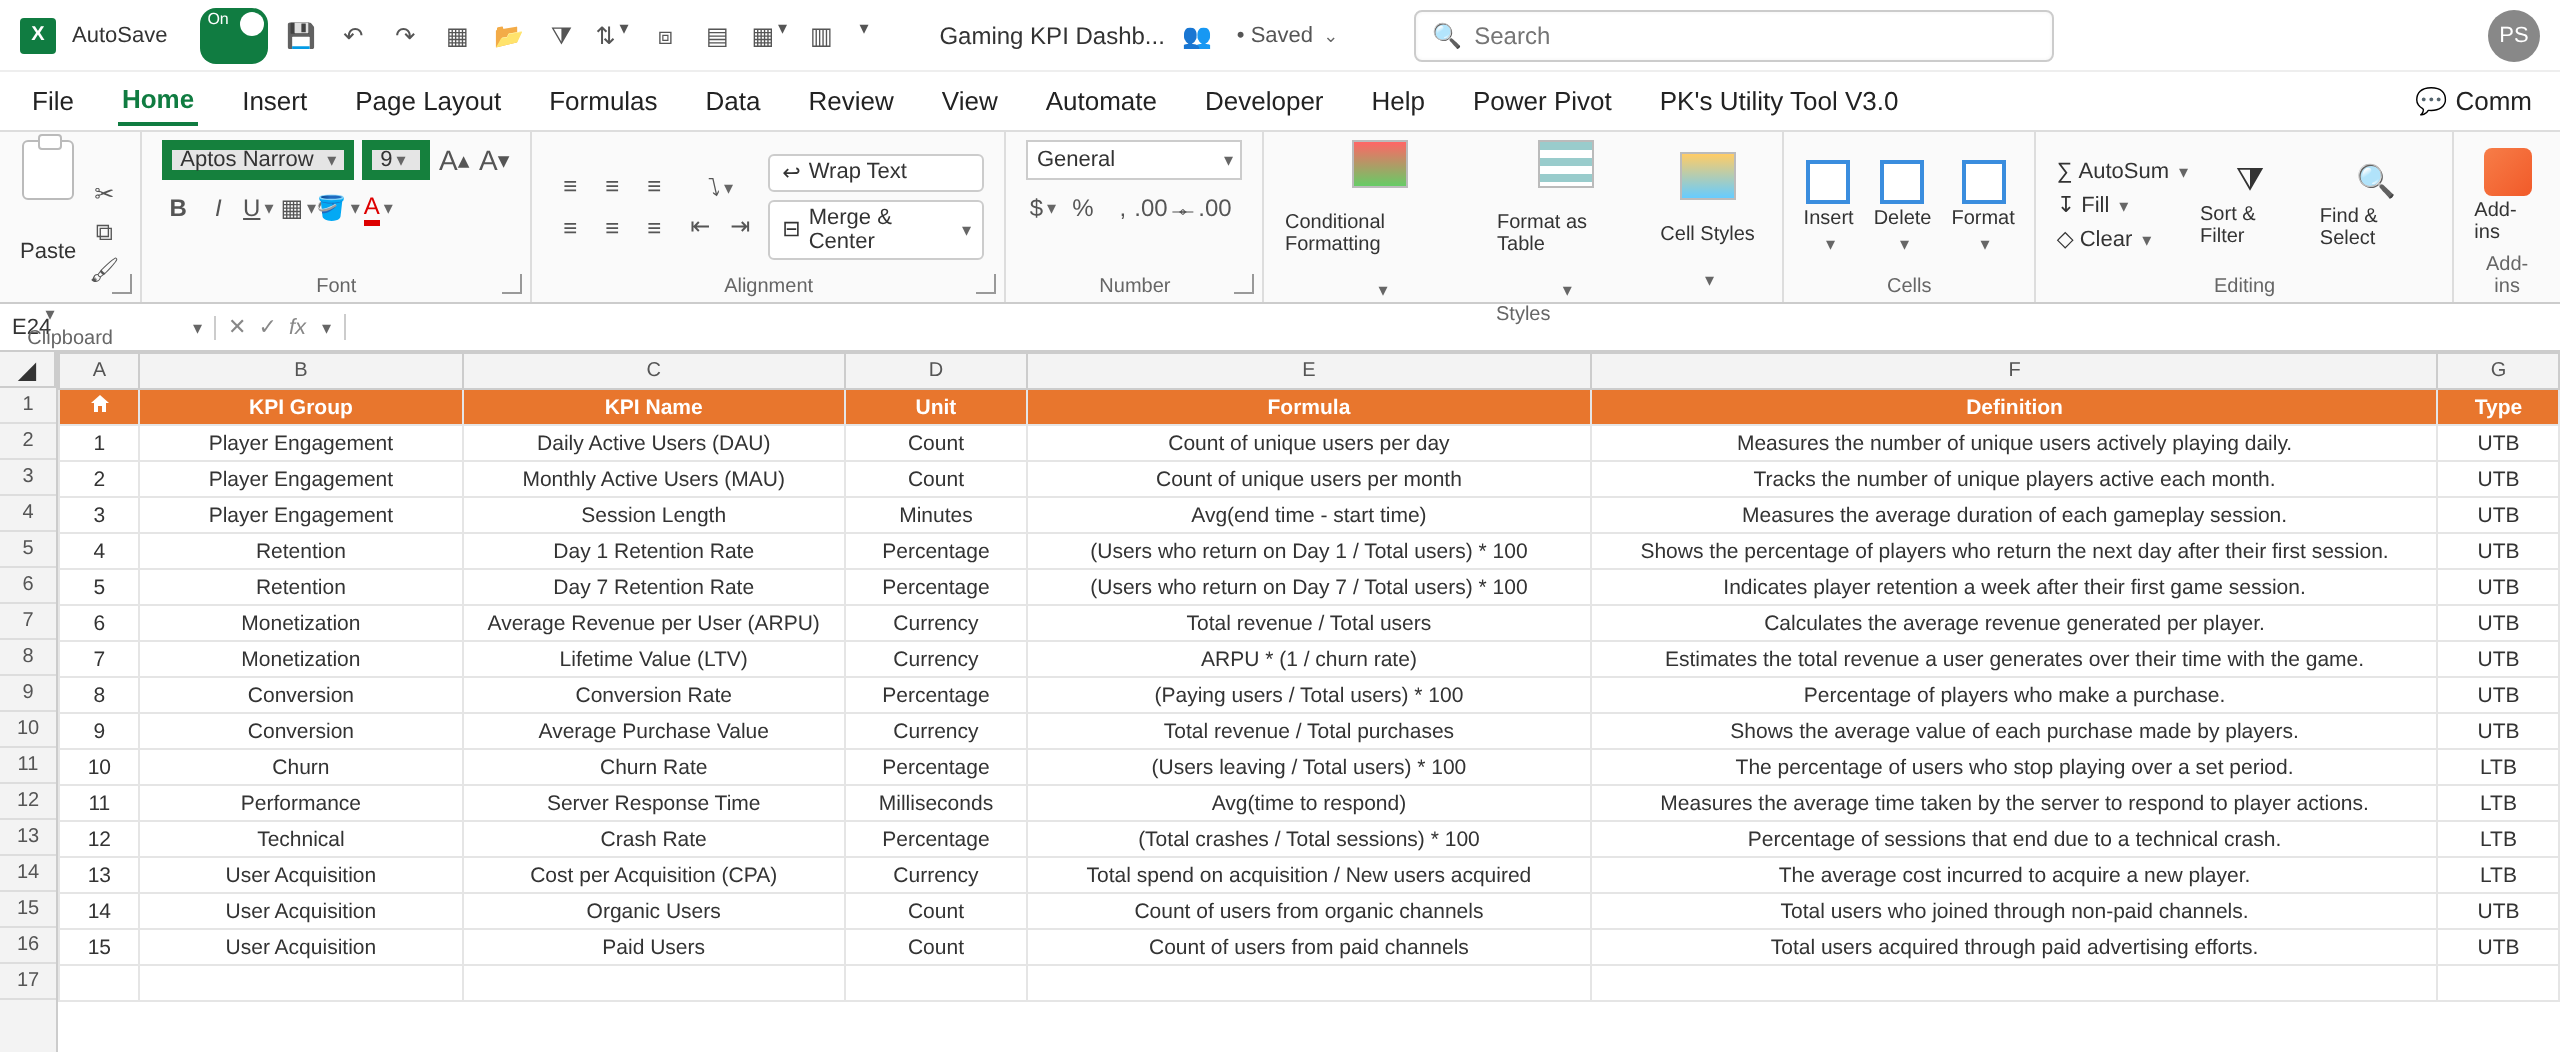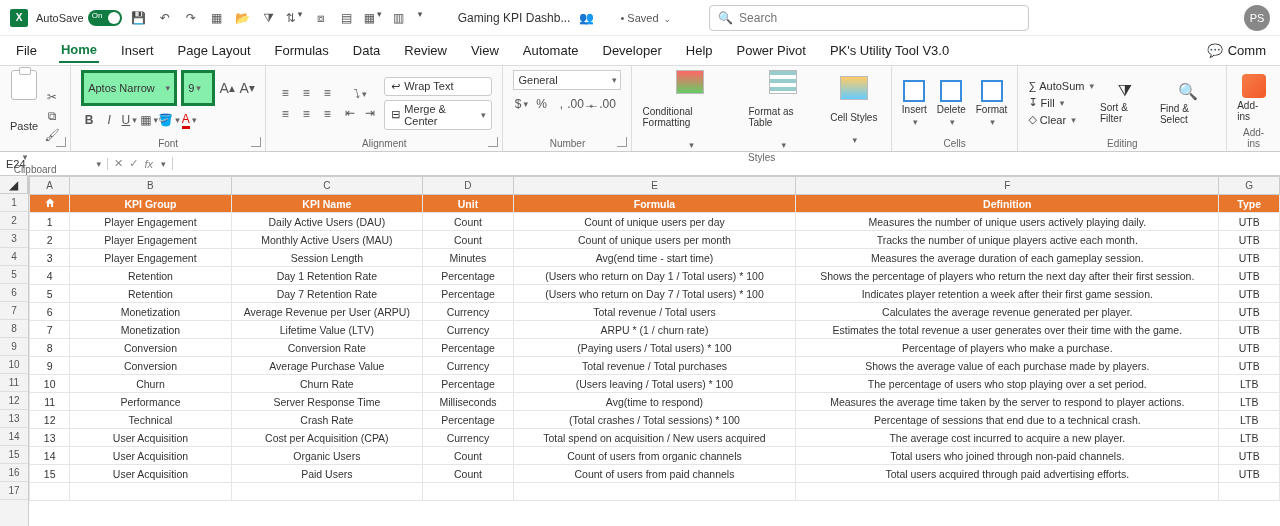--- a/index.html
+++ b/index.html
@@ -1,45 +1,45 @@
 <!DOCTYPE html>
 <html><head>
 <meta charset="utf-8">
 <style>
   * { box-sizing: border-box; margin:0; padding:0; }
   body { font-family: "Segoe UI", Arial, sans-serif; font-size:12px; background:#fff; color:#333; width:1280px; height:526px; overflow:hidden; position:relative;}
   .titlebar { display:flex; align-items:center; height:36px; padding:0 10px; gap:8px; border-bottom:1px solid #eee;}
   .excel-icon { width:18px; height:18px; background:#107c41; border-radius:2px; display:flex; align-items:center; justify-content:center; color:#fff; font-weight:bold; font-size:10px;}
   .autosave { display:flex; align-items:center; gap:4px; font-size:11px;}
-  .toggle { width:34px; height:16px; background:#107c41; border-radius:8px; position:relative;}
+  .toggle { width:34px; height:28px; background:#107c41; border-radius:8px; position:relative;margin-left:12px;}
   .toggle::after{content:""; position:absolute; right:2px; top:2px; width:12px; height:12px; background:#fff; border-radius:50%;}
   .qat { display:flex; gap:8px; align-items:center; }
   .qat span, .qat svg { width:18px; height:18px; color:#555; }
   .doc-title { flex:0 0 auto; margin-left:16px; font-size:12px; color:#333;}
-  .saved { color:#555; font-size:11px; margin-left:18px;}
+  .saved { color:#555; font-size:11px; margin-left:4px;}
   .searchbox { margin-left:30px; flex:0 0 320px; height:26px; border:1px solid #ccc; border-radius:4px; display:flex; align-items:center; padding:0 8px; gap:6px; color:#777; box-shadow:0 0 2px rgba(0,0,0,.05) inset;}
   .searchbox input{border:none;outline:none;flex:1;font-size:12px;color:#333;background:transparent;}
   .avatar { margin-left:auto; width:26px; height:26px; border-radius:50%; background:#888; color:#fff; display:flex; align-items:center; justify-content:center; font-size:11px;}
   .ribbon-tabs { display:flex; align-items:center; height:30px; padding:0 14px; gap:20px; border-bottom:1px solid #ddd; font-size:13px;}
   .ribbon-tabs .tab{padding:4px 2px; cursor:pointer; color:#222;}
   .ribbon-tabs .tab.active{color:#107c41; border-bottom:2px solid #107c41; font-weight:600;}
   .ribbon-tabs .comments{margin-left:auto; display:flex; align-items:center; gap:4px; color:#222;}
   .ribbon { display:flex; height:86px; border-bottom:1px solid #ccc; background:#fafafa;}
   .group { border-right:1px solid #ddd; padding:4px 10px 2px 10px; display:flex; flex-direction:column; justify-content:space-between; position:relative;}
   .group-label{font-size:10px; color:#666; text-align:center; padding-top:2px;}
   .group-body{display:flex; align-items:center; gap:6px; flex:1;}
   .dialog-launcher{position:absolute; right:4px; bottom:4px; width:10px; height:10px; border:1px solid #999; border-top:none; border-left:none;}
   .btn-col{display:flex;flex-direction:column;gap:3px;align-items:center;}
   .big-paste{display:flex;flex-direction:column;align-items:center;gap:20px;font-size:11px;}
   .clip-icn{width:26px;height:30px;border:1px solid #bbb;border-radius:3px;position:relative;background:#fff;}
   .clip-icn::before{content:"";position:absolute;top:-4px;left:7px;width:10px;height:6px;border:1px solid #bbb;border-radius:2px;background:#fff;}
   .mini-row{display:flex;gap:4px;}
   .mini{width:16px;height:16px;display:flex;align-items:center;justify-content:center;color:#555;}
   .font-row{display:flex;gap:4px;align-items:center;}
-  .sel{border:3px solid #15803d;background:#86efac;height:36px;font-size:11px;padding:0 4px;display:flex;align-items:center;}
+  .sel{border:5px solid #15803d;background:#e5e5e5;height:20px;font-size:11px;padding:0 4px;display:flex;align-items:center;}
   .sel.font{width:96px;}
   .sel.size{width:34px;}
   .a-up,.a-dn{font-size:14px;}
   .align-grid{display:grid;grid-template-columns:repeat(3,18px);grid-template-rows:repeat(2,18px);gap:3px;}
   .align-grid span{display:flex;align-items:center;justify-content:center;color:#555;}
   .wrap-merge{display:flex;flex-direction:column;gap:4px;font-size:11px;}
   .btn-like{border:1px solid #ccc;background:#fff;border-radius:3px;padding:2px 6px;display:flex;align-items:center;gap:4px;}
   .num-sel{border:1px solid #ccc;width:108px;height:20px;background:#fff;font-size:11px;padding:0 4px;display:flex;align-items:center;justify-content:space-between;}
   .styles-icons{display:flex;gap:10px;}
   .style-btn{display:flex;flex-direction:column;align-items:center;font-size:10px;gap:12px;min-width:54px;}

